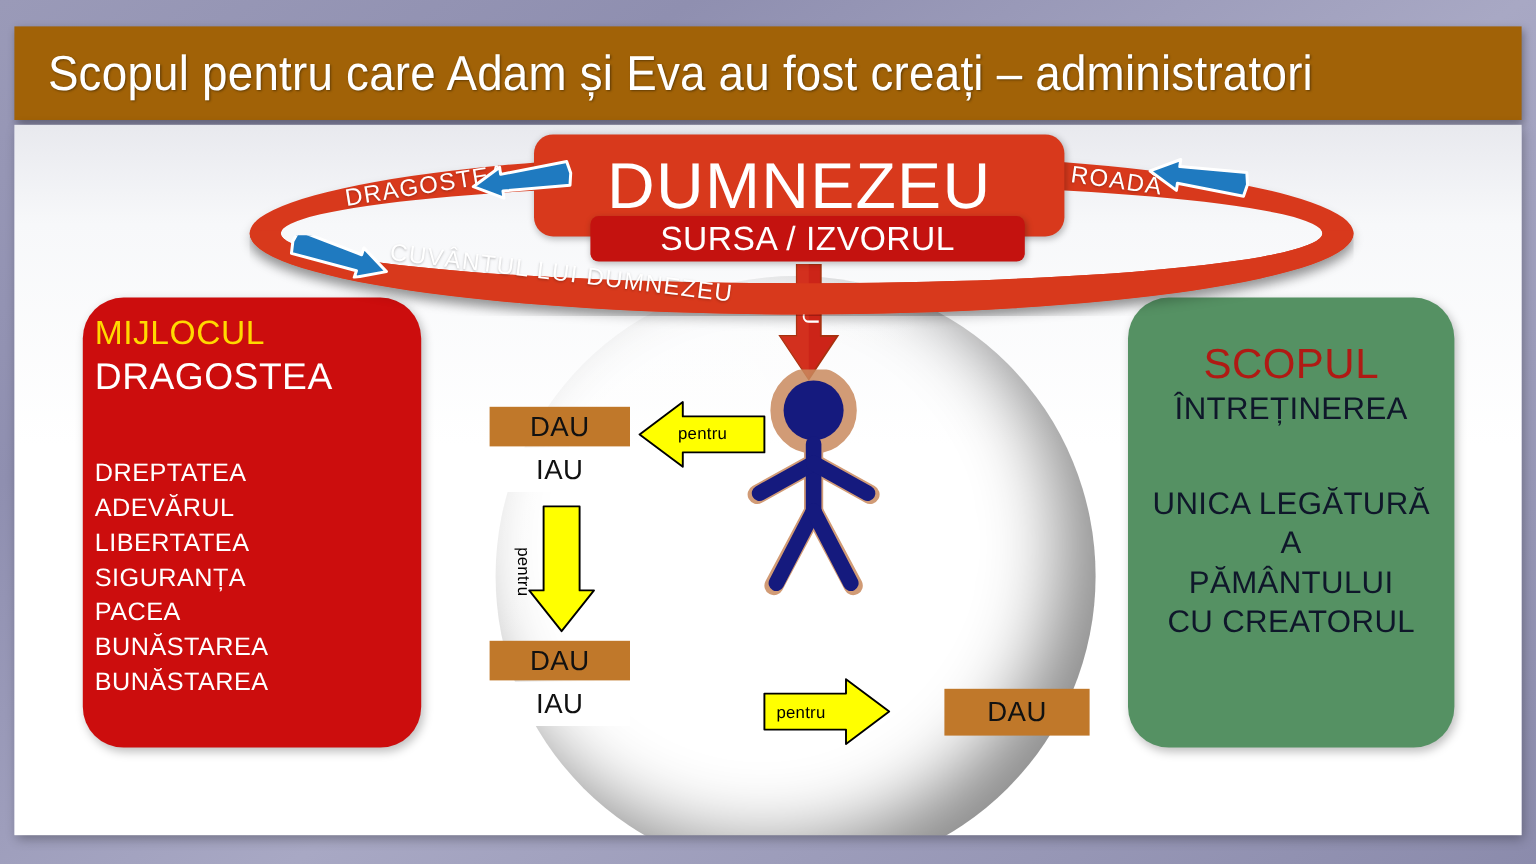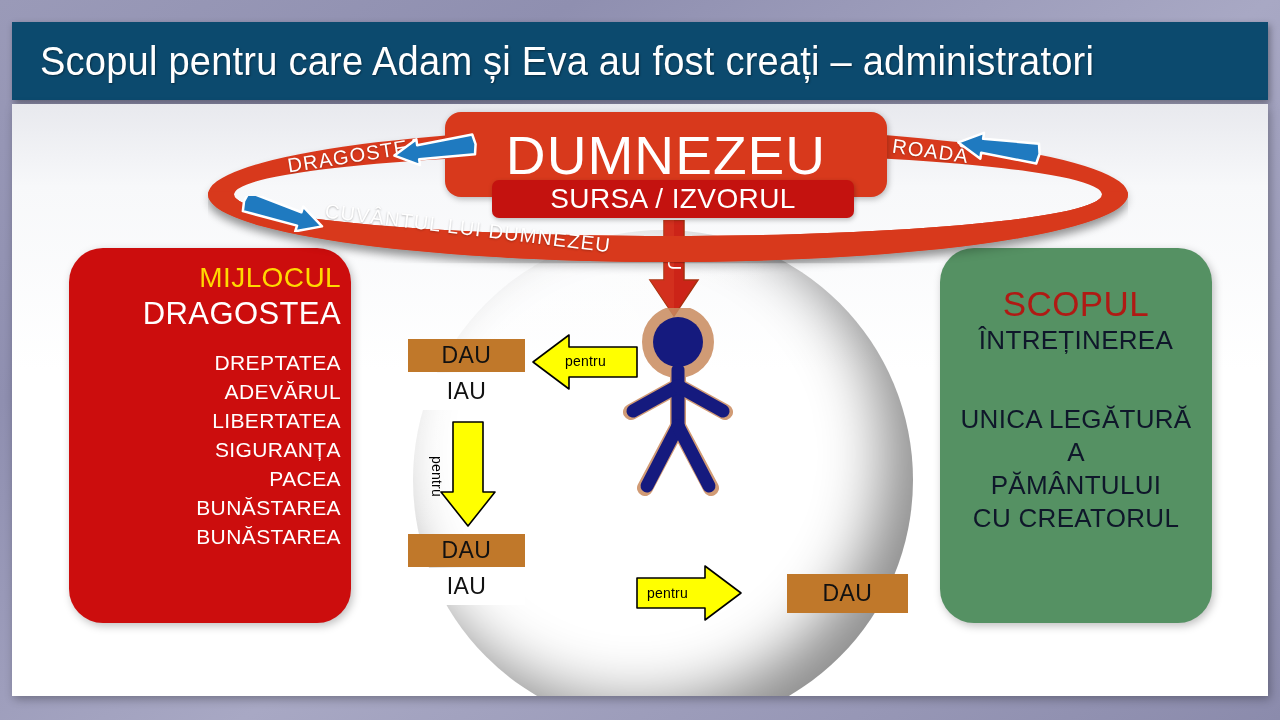--- a/index.html
+++ b/index.html
@@ -9,21 +9,21 @@
     font-family: "Liberation Sans", sans-serif;
   }
   body {
     background: linear-gradient(145deg,#9a9ab8 0%, #8f8fb0 25%, #a8a8c4 55%, #8b8bac 100%);
     position: relative;
   }
 
   
   #title-bar {
     position: absolute; left: 12px; top: 22px; width: 1256px; height: 78px;
-    background: #0c4a6e;
+    background: #a16207;
     display: flex; align-items: center;
     box-shadow: 2px 3px 7px rgba(0,0,0,.35);
     text-align: center;
   }
   #title-text {
     color: #ffffff; font-size: 41px; line-height: 1;
     letter-spacing: .2px; padding-left: 30px;
     font-family: "Liberation Sans", sans-serif;
     transform: scaleX(.93); transform-origin: left center;
     white-space: nowrap;
@@ -104,26 +104,26 @@
   #word-roada     { left: 880px; top: 36px; transform: rotate(8deg); }
   #word-cuvantul  { left: 312px; top: 113px; transform: rotate(7deg); }
 
   
   .blue-arrow { position: absolute; }
 
   
   #left-panel {
     position: absolute; left: 57px; top: 144px; width: 282px; height: 375px;
     background: #cc0d0d; border-radius: 34px;
-    padding: 14px 10px 0 10px; text-align: right;
+    padding: 14px 10px 0 10px; text-align: left;
     box-shadow: 2px 3px 8px rgba(0,0,0,.25);
   }
   #left-panel-title1 { color: #ffd900; font-size: 28px; letter-spacing: .4px; }
   #left-panel-title2 { color: #ffffff; font-size: 31px; margin-top: 2px; letter-spacing: .4px; }
-  #left-list { margin-top: 16px; }
+  #left-list { margin-top: 48px; }
   #left-list li { list-style: none; color: #fff; font-size: 21px; line-height: 29px; letter-spacing: .4px; }
 
   
   #right-panel {
     position: absolute; left: 928px; top: 144px; width: 272px; height: 375px;
     background: #559163; border-radius: 34px;
     padding: 36px 10px 0 10px; text-align: center;
     box-shadow: 2px 3px 8px rgba(0,0,0,.25);
   }
   #right-panel-title { color: #b01a14; font-size: 35px; letter-spacing: .4px; }

